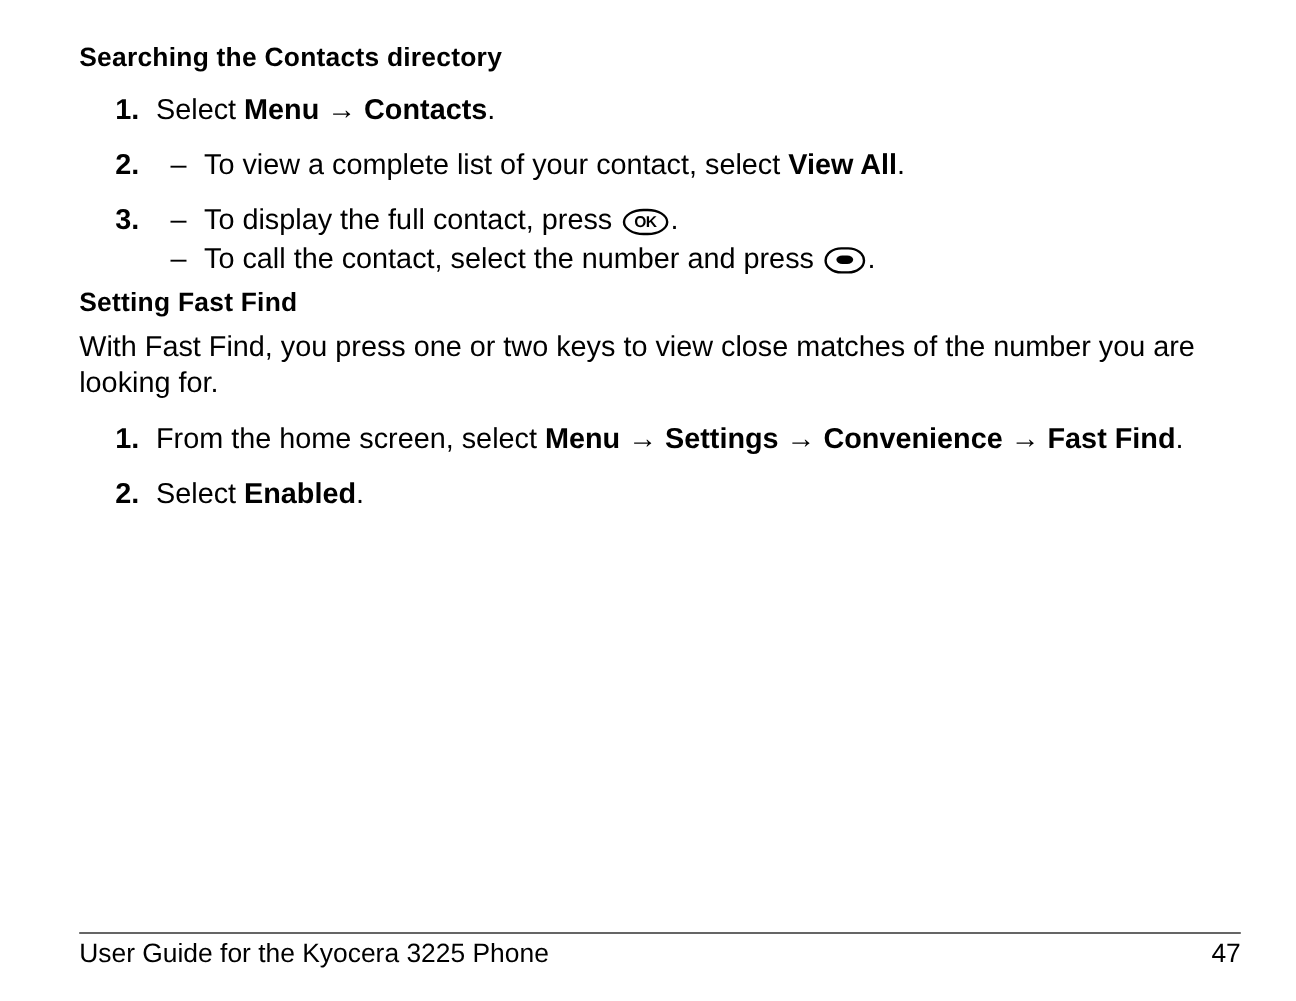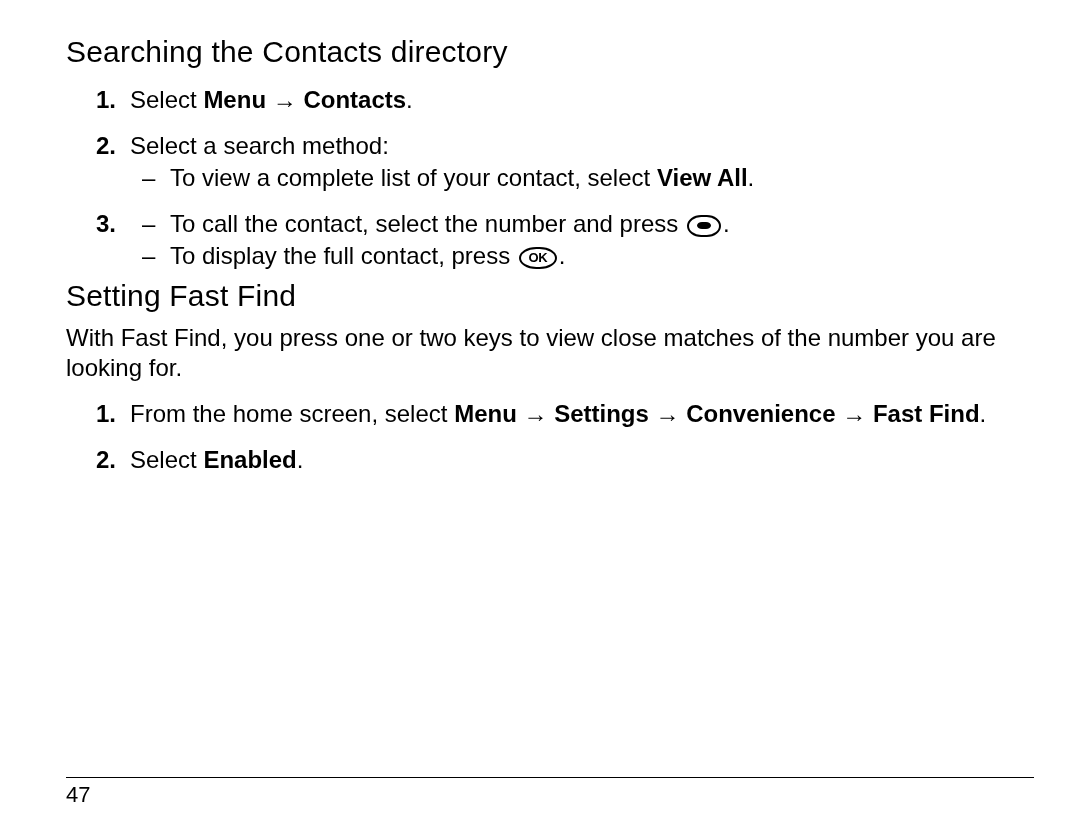--- a/index.html
+++ b/index.html
@@ -11,22 +11,22 @@
       width: 1080px;
       height: 834px;
       font-family: Helvetica, Arial, sans-serif;
       font-size: 24px;
       color: #000;
       box-sizing: border-box;
       position: relative;
       padding: 35px 46px 0 66px;
     }
     h2 {
-      font-size: 30px;
-      font-weight: normal;
+      font-size: 22px;
+      font-weight: bold;
       margin: 0 0 10px 0;
       letter-spacing: 0.2px;
     }
     .second-heading {
       margin-top: 8px;
     }
     ol {
       margin: 0 0 0 0;
       padding-left: 64px;
       counter-reset: item;
@@ -117,48 +117,48 @@
   </style>
 </head>
 <body>
 
 <h2>Searching the Contacts directory</h2>
 <ol>
   <li>
     <span>Select </span><span class="bold">Menu</span><span class="bold"> → </span><span class="bold">Contacts</span><span>.</span>
   </li>
   <li>
-    <span>Select a search method:</span>
     <ul class="dash">
       <li>
         <span>To view a complete list of your contact, select </span><span class="bold">View All</span><span>.</span>
       </li>
     </ul>
   </li>
   <li>
     <ul class="dash">
       <li>
-        <span>To call the contact, select the number and press </span><span class="icon-call"></span><span>.</span>
+        <span>To display the full contact, press </span><span class="icon-ok">OK</span><span>.</span>
       </li>
       <li>
-        <span>To display the full contact, press </span><span class="icon-ok">OK</span><span>.</span>
+        <span>To call the contact, select the number and press </span><span class="icon-call"></span><span>.</span>
       </li>
     </ul>
   </li>
 </ol>
 
 <h2 class="second-heading">Setting Fast Find</h2>
 <div class="intro">With Fast Find, you press one or two keys to view close matches of the number you are looking for.</div>
 <ol>
   <li>
     <span>From the home screen, select </span><span class="bold">Menu</span><span class="bold"> → </span><span class="bold">Settings</span><span class="bold"> → </span><span class="bold">Convenience</span><span class="bold"> → </span><span class="bold">Fast Find</span><span>.</span>
   </li>
   <li>
     <span>Select </span><span class="bold">Enabled</span><span>.</span>
   </li>
 </ol>
 
 <div class="footer">
   <hr>
   <div class="footer-row">
+    <span>User Guide for the Kyocera 3225 Phone</span>
     <span>47</span>
   </div>
 </div>
 
 </body></html>

